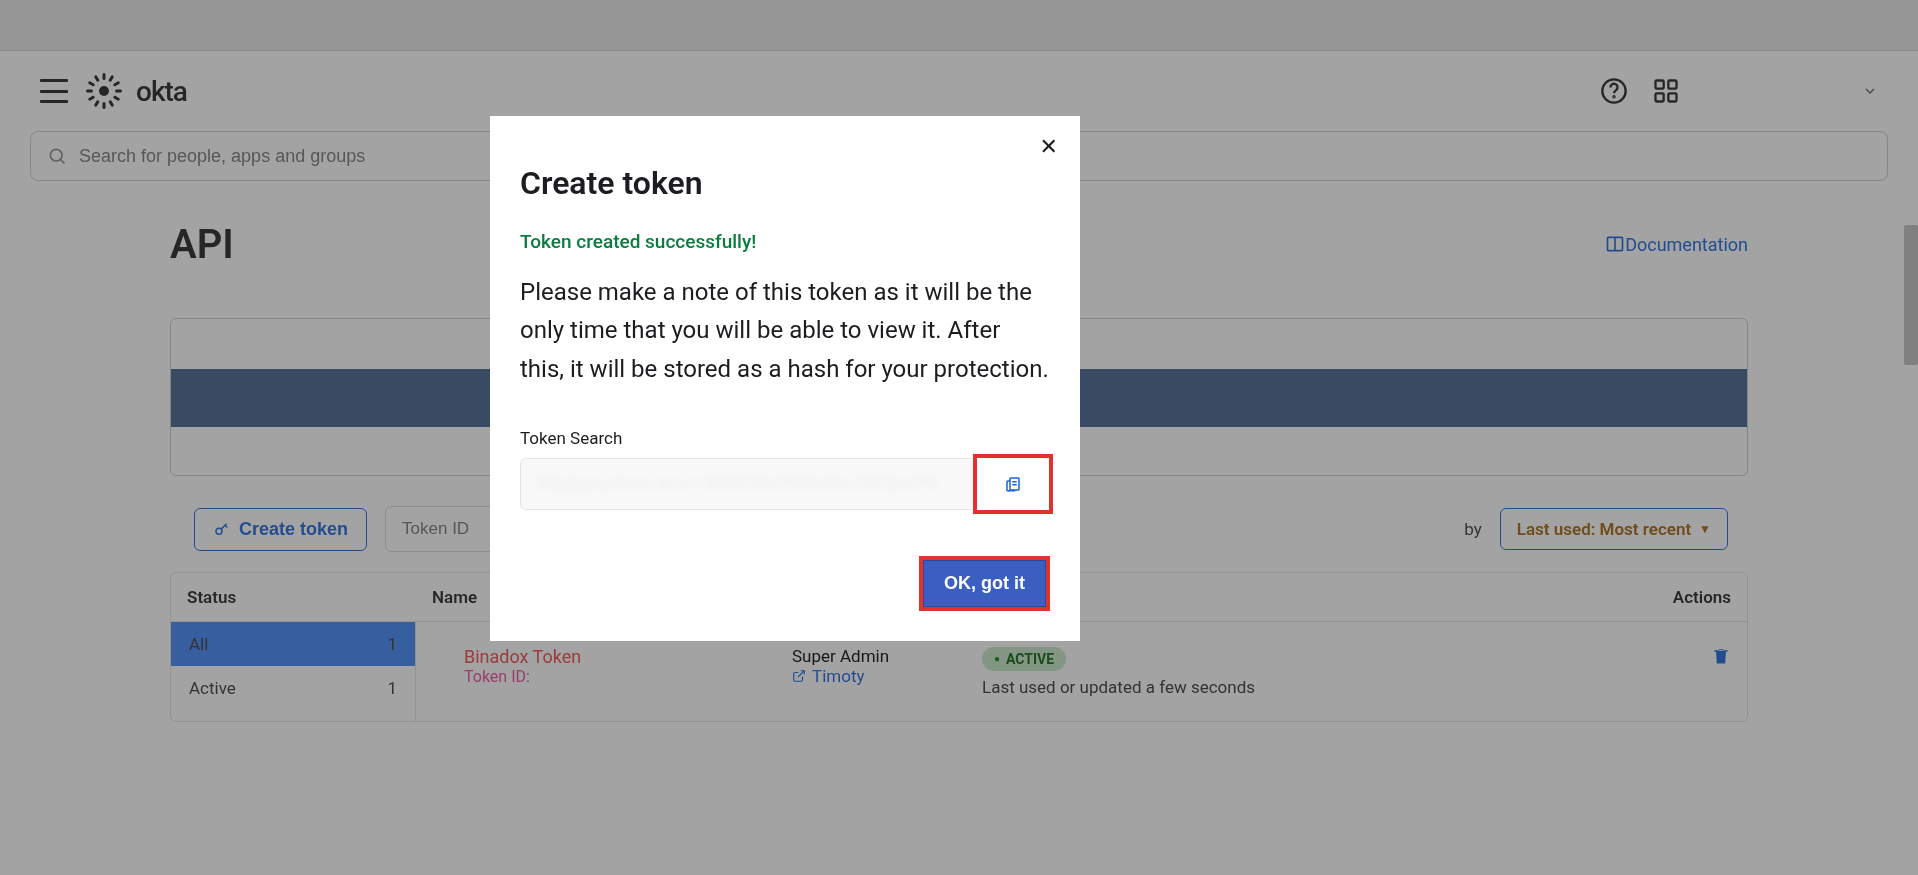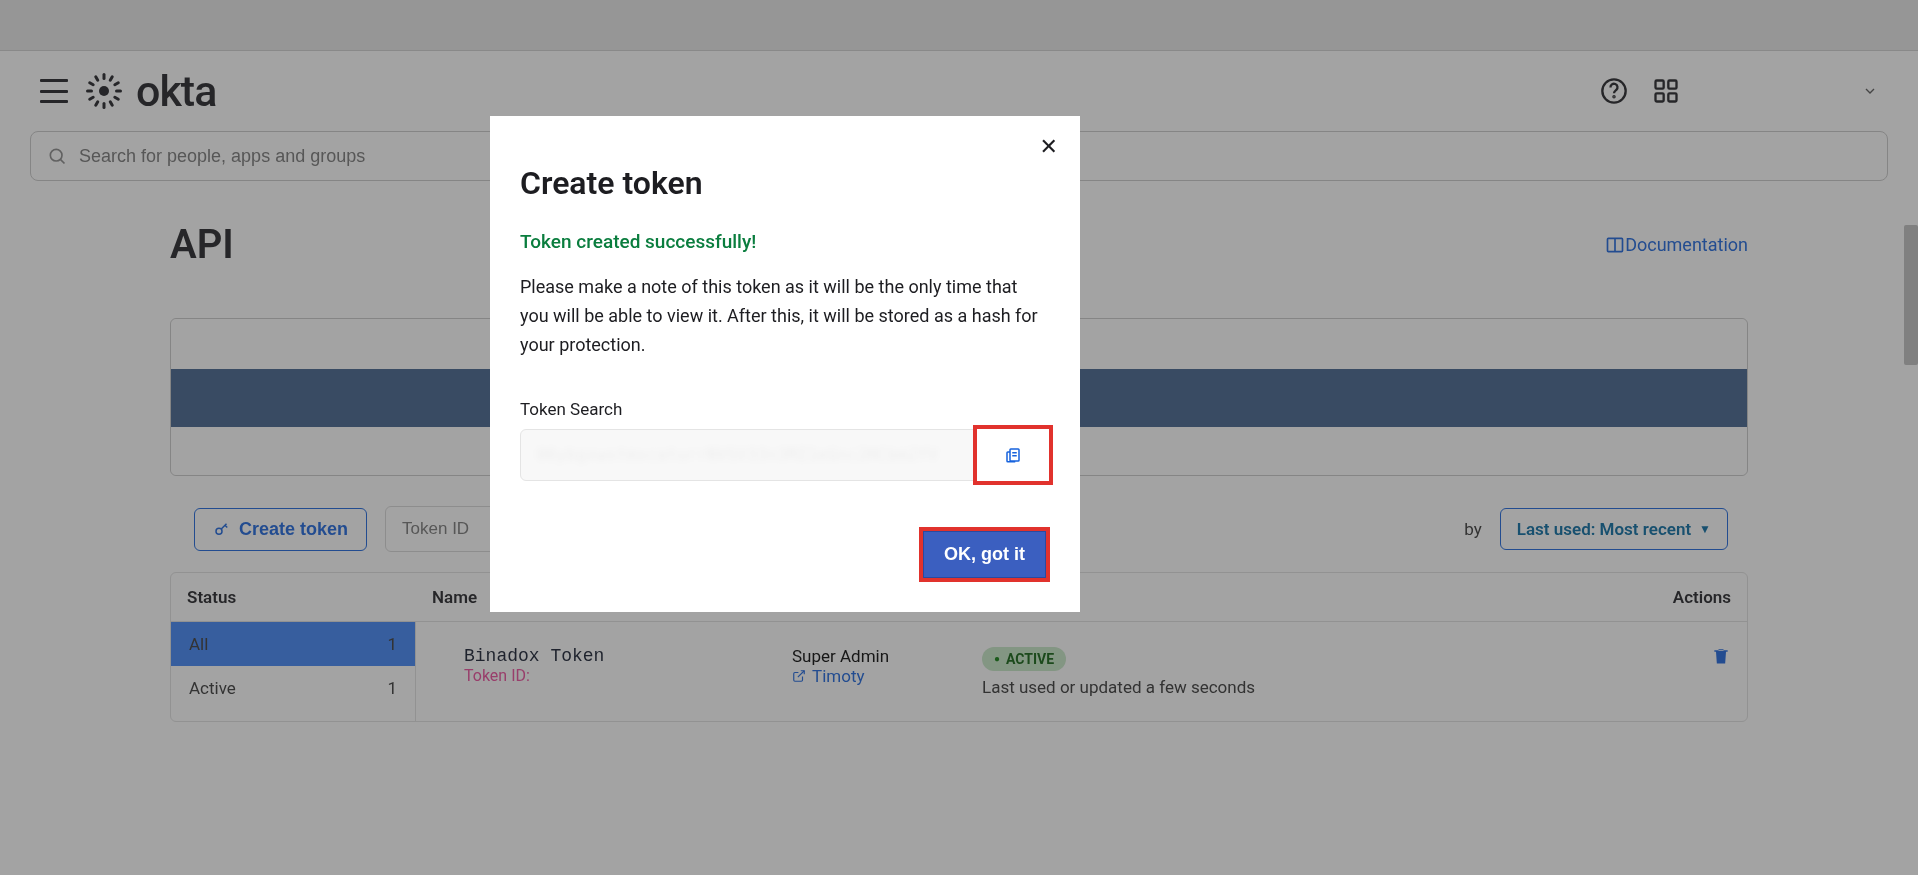--- a/index.html
+++ b/index.html
@@ -6,82 +6,82 @@
     body { font-family: -apple-system, BlinkMacSystemFont, 'Segoe UI', Roboto, sans-serif; background: #fff; position: relative; width: 1918px; height: 875px; overflow: hidden; }
     
     .top-bar { height: 51px; background: #e8e8e8; border-bottom: 1px solid #d0d0d0; }
     
     .header { height: 80px; padding: 0 40px; display: flex; align-items: center; justify-content: space-between; }
     .header-left { display: flex; align-items: center; gap: 16px; }
     .hamburger { width: 28px; height: 24px; display: flex; flex-direction: column; justify-content: space-between; cursor: pointer; }
     .hamburger span { display: block; height: 3px; background: #1d1d21; border-radius: 1px; }
     .logo-wrap { display: flex; align-items: center; gap: 12px; }
     .logo-sun { width: 40px; height: 40px; }
-    .logo-text { font-size: 43px; font-weight: 500; color: #1d1d21; letter-spacing: -1px; }
+    .logo-text { font-size: 28px; font-weight: 500; color: #1d1d21; letter-spacing: -1px; }
     .header-right { display: flex; align-items: center; gap: 24px; }
     .header-icon { width: 28px; height: 28px; color: #1d1d21; }
     .chevron-down { width: 16px; height: 16px; margin-left: 8px; }
     
     .search-bar { margin: 0 30px; border: 1px solid #c8c8c8; border-radius: 8px; height: 50px; display: flex; align-items: center; padding: 0 16px; gap: 12px; }
     .search-bar svg { width: 20px; height: 20px; color: #888; }
     .search-input { border: none; outline: none; font-size: 18px; color: #a16207; flex: 1; background: transparent; }
     
     .page-content { padding: 40px 170px 0 170px; }
     .page-header { display: flex; justify-content: space-between; align-items: center; margin-bottom: 50px; }
     .page-title { font-size: 40px; font-weight: 600; color: #1d1d21; }
-    .doc-link { display: flex; align-items: flex-end; color: #1662dd; font-size: 18px; text-decoration: none; }
+    .doc-link { display: flex; align-items: flex-start; color: #1662dd; font-size: 18px; text-decoration: none; }
     .doc-link svg { width: 20px; height: 20px; }
     
     .banner-box { border: 1px solid #c8c8c8; border-radius: 6px; margin-bottom: 30px; }
     .banner-top { height: 50px; background: #fff; border-radius: 6px 6px 0 0; }
     .banner-mid { height: 58px; background: #3e5f8a; }
     .banner-bot { height: 48px; background: #fff; border-radius: 0 0 6px 6px; }
     
     .controls-row { display: flex; align-items: center; gap: 18px; margin-bottom: 20px; padding: 0 20px 0 24px; }
     .create-btn { display: flex; align-items: center; gap: 8px; padding: 10px 18px; border: 1.5px solid #1662dd; border-radius: 6px; color: #1662dd; font-size: 18px; font-weight: 600; background: #fff; cursor: pointer; }
     .create-btn svg { width: 18px; height: 18px; }
     .token-id-input { border: 1px solid #d8d8d8; border-radius: 6px; padding: 12px 16px; font-size: 17px; color: #999; width: 200px; }
     .sort-label { font-size: 17px; color: #333; margin-left: auto; }
-    .sort-select { border: 1.5px solid #1662dd; border-radius: 6px; padding: 10px 16px; color: #0369a1; font-size: 17px; font-weight: 600; display: flex; align-items: center; gap: 8px; cursor: pointer; }
+    .sort-select { border: 1.5px solid #1662dd; border-radius: 6px; padding: 10px 16px; color: #a16207; font-size: 17px; font-weight: 600; display: flex; align-items: center; gap: 8px; cursor: pointer; }
     .sort-select .caret { font-size: 12px; }
     
     .table-wrap { border: 1px solid #e0e0e0; border-radius: 6px; }
     .table-row { display: flex; align-items: center; }
     .table-header { border-bottom: 1px solid #e0e0e0; }
     .th, .td { padding: 14px 16px; font-size: 17px; }
     .th { font-weight: 600; color: #1d1d21; }
     .col-status-filter { width: 245px; }
     .col-name { width: 360px; }
     .col-role { width: 190px; }
     .col-status { width: 345px; }
     .col-actions { flex: 1; text-align: right; }
     
     .status-sidebar { width: 245px; border-right: 1px solid #e0e0e0; }
     .status-item { display: flex; justify-content: space-between; padding: 12px 18px; font-size: 17px; color: #333; cursor: pointer; }
     .status-item:first-child { background: #3b82f6; }
     
     .table-body { display: flex; }
     .data-area { flex: 1; }
     .data-row { display: flex; padding: 10px 0; }
-    .token-name { color: #0f172a; font-size: 18px; font-family: Liberation Mono, monospace; }
+    .token-name { color: #ef4444; font-size: 18px; }
     .token-id-label { color: #ec4899; font-size: 16px; }
     .creator-link { color: #1662dd; display: flex; align-items: center; gap: 6px; font-size: 17px; }
     .creator-link svg { width: 14px; height: 14px; }
     .active-badge { display: inline-flex; align-items: center; gap: 6px; background: #c5e7c5; color: #0a5d0a; font-weight: 700; font-size: 14px; padding: 4px 12px; border-radius: 12px; }
     .active-badge::before { content: '●'; font-size: 10px; color: #0a7d0a; }
     .last-used { color: #333; font-size: 17px; margin-top: 6px; }
     .trash-icon { color: #1662dd; cursor: pointer; }
     
     
     .overlay { position: absolute; inset: 0; background: rgba(50,50,50,0.45); }
     .modal { position: absolute; left: 490px; top: 116px; width: 590px; background: #fff; padding: 48px 30px 30px 30px; }
     .modal-close { position: absolute; top: 18px; right: 22px; cursor: pointer; font-size: 22px; color: #1d1d21; }
     .modal-title { font-size: 32px; font-weight: 600; color: #1d1d21; margin-bottom: 28px; }
     .modal-success { color: #0a7d3e; font-size: 19px; font-weight: 500; margin-bottom: 20px; }
-    .modal-text { font-size: 18px; color: #1d1d21; line-height: 1.6; margin-bottom: 40px; }
+    .modal-text { font-size: 24px; color: #1d1d21; line-height: 1.6; margin-bottom: 40px; }
     .token-value-label { font-size: 17px; color: #1d1d21; margin-bottom: 10px; }
     .token-value-box { display: flex; align-items: center; border: 1px solid #e4e4e4; border-radius: 6px; background: #f8f8f8; height: 52px; }
     .token-value-text { flex: 1; padding: 0 16px; color: rgba(0,0,0,0.05); filter: blur(3px); letter-spacing: 1px; font-family: monospace; font-size: 15px; white-space: nowrap; overflow: hidden; }
     .copy-btn { width: 80px; height: 60px; display: flex; align-items: center; justify-content: center; border: 4px solid #e1322d; cursor: pointer; margin: -4px; background: #fff; }
     .copy-btn svg { width: 18px; height: 18px; color: #1662dd; }
     .modal-footer { display: flex; justify-content: flex-end; margin-top: 46px; }
     .ok-btn-wrap { border: 4px solid #e1322d; padding: 0; }
     .ok-btn { background: #3b5fc0; color: #fff; border: 1px solid #2a4aa0; padding: 12px 20px; font-size: 18px; font-weight: 600; cursor: pointer; }
     
     .scroll-indicator { position: absolute; right: 0; top: 225px; width: 14px; height: 140px; background: #bfbfbf; border-radius: 2px; }

